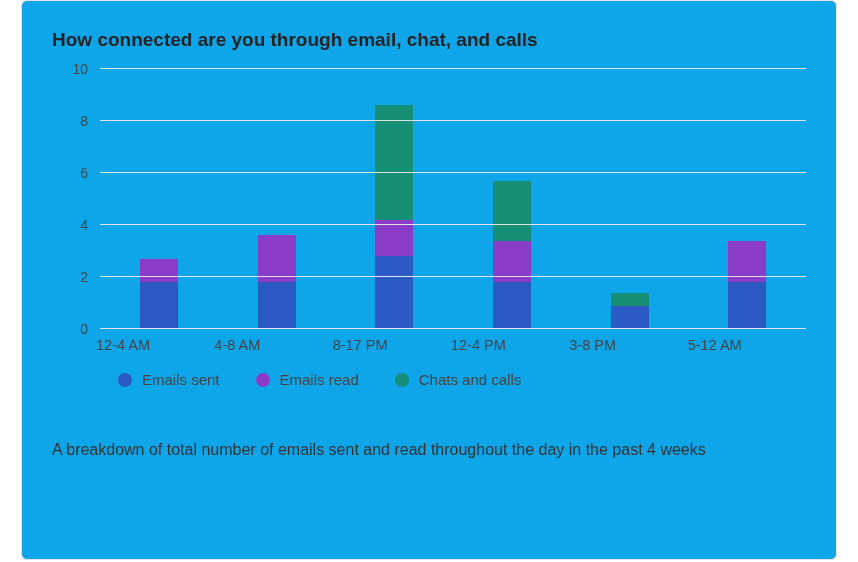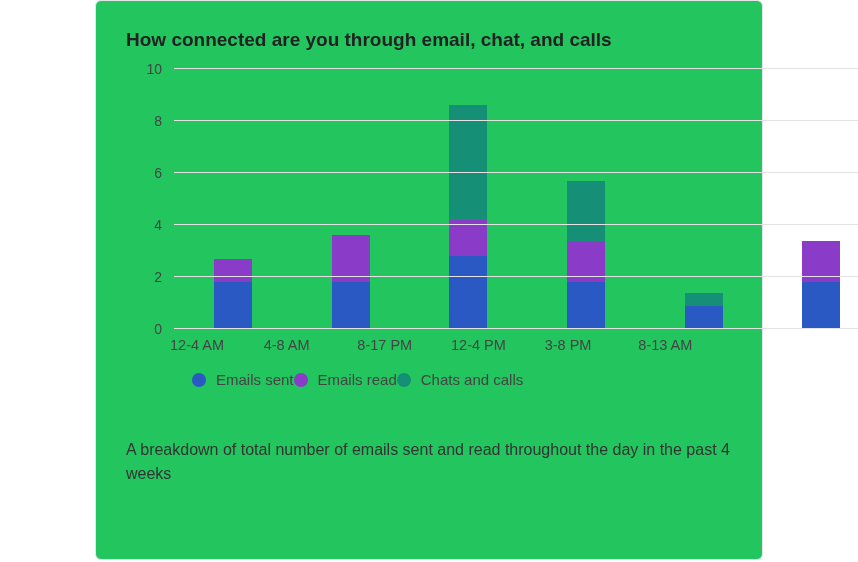--- a/index.html
+++ b/index.html
@@ -8,24 +8,24 @@
     padding: 0;
     font-family: "Segoe UI", sans-serif;
     width: 858px;
     height: 562px;
     background: #ffffff;
     position: relative;
   }
   .card {
     border: 1px solid #e5e5e5;
     border-radius: 6px;
-    width: 668px;
+    width: 816px;
     margin: 0 auto;
     padding: 24px 30px 12px 30px;
-    background: #22c55e;
+    background: #0ea5e9;
     position: relative;
     height: 560px;
   }
   .title {
     font-size: 19px;
     font-weight: 700;
     color: #222;
     margin: 4px 0 18px 0;
   }
   .chart-wrap {
@@ -89,20 +89,21 @@
     margin-top: 8px;
   }
   .x-slot {
     flex: 1 1 0;
     text-align: left;
     font-size: 14.5px;
     color: #444;
   }
   .legend {
     display: flex;
+    gap: 36px;
     margin: 18px 0 0 66px;
     align-items: center;
   }
   .legend-item {
     display: flex;
     align-items: center;
     gap: 10px;
     font-size: 15px;
     color: #444;
   }
@@ -198,21 +199,21 @@
         <div class="grid" style="bottom: 260px;"></div>
       </div>
   </div>
 
   <div class="x-axis" id="x-axis">
       <div class="x-slot">12-4 AM</div>
       <div class="x-slot">4-8 AM</div>
       <div class="x-slot">8-17 PM</div>
       <div class="x-slot">12-4 PM</div>
       <div class="x-slot">3-8 PM</div>
-      <div class="x-slot">8-13 AM</div>
+      <div class="x-slot">5-12 AM</div>
     </div>
 
   <div class="legend" id="legend">
       <div class="legend-item">
         <span class="legend-dot" style="background: rgb(43, 89, 195);"></span>
         <span>Emails sent</span>
       </div>
       <div class="legend-item">
         <span class="legend-dot" style="background: rgb(138, 60, 201);"></span>
         <span>Emails read</span>

